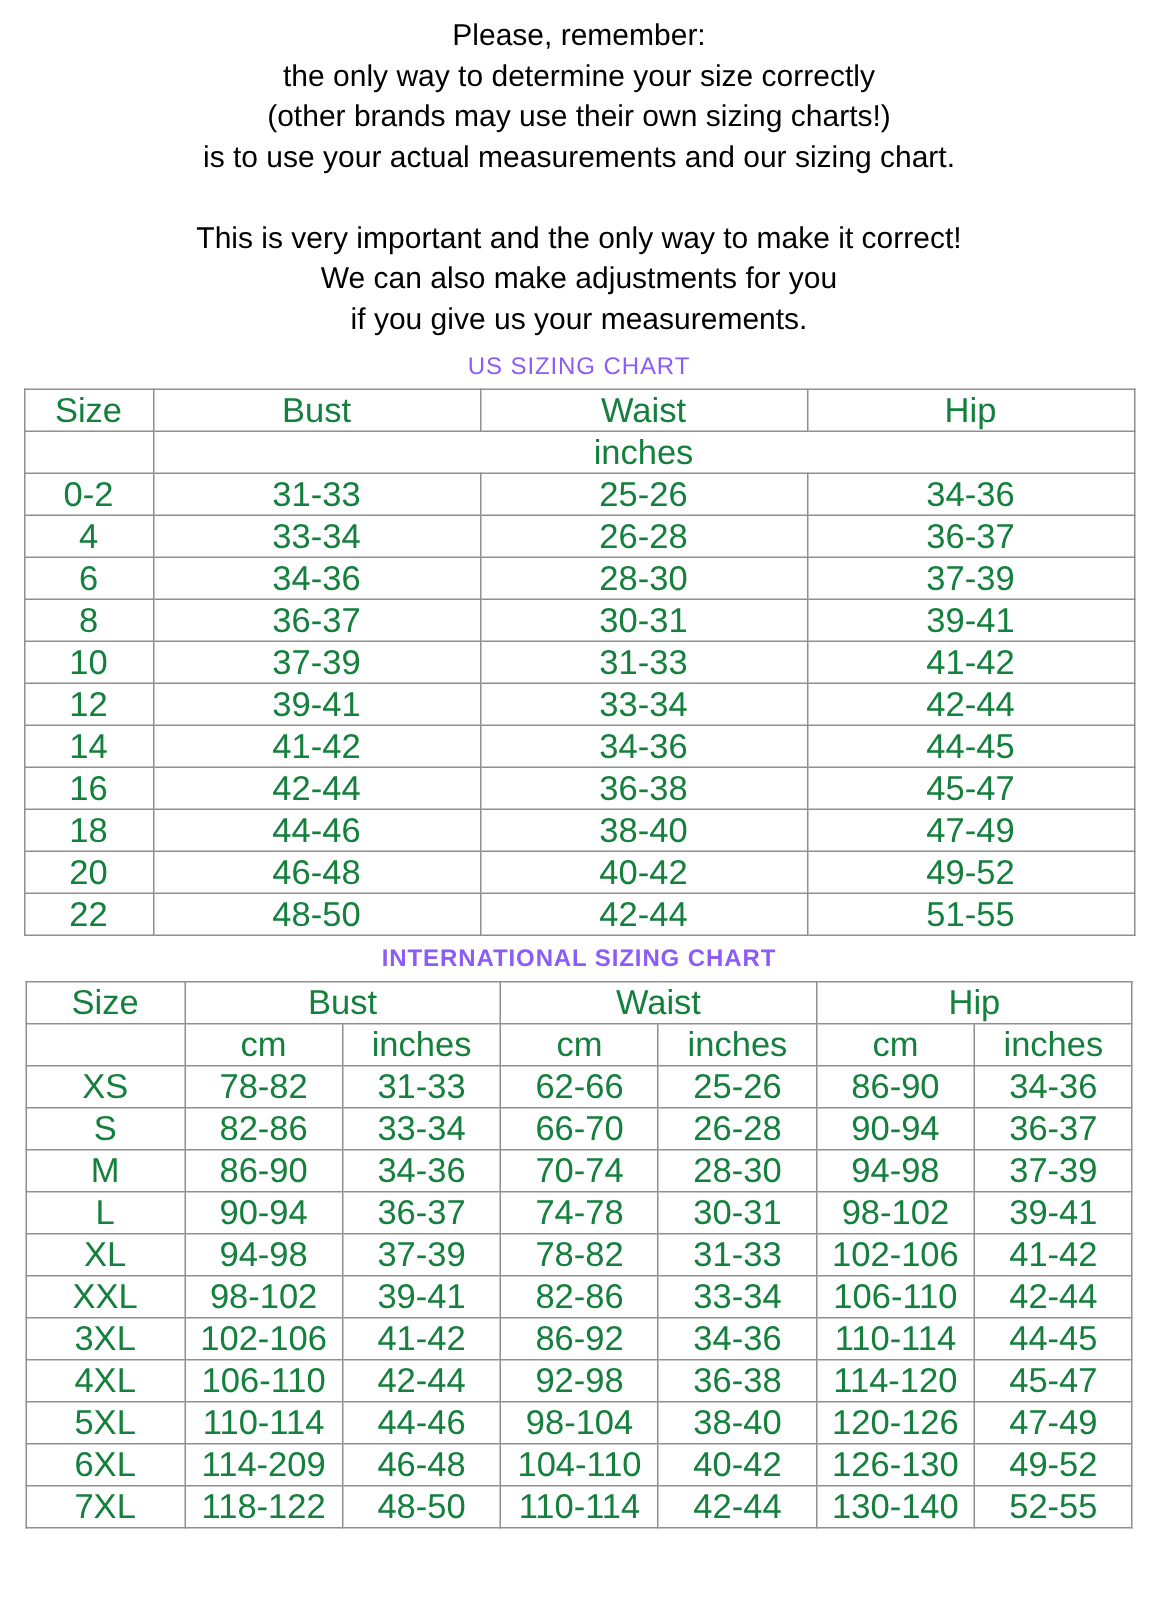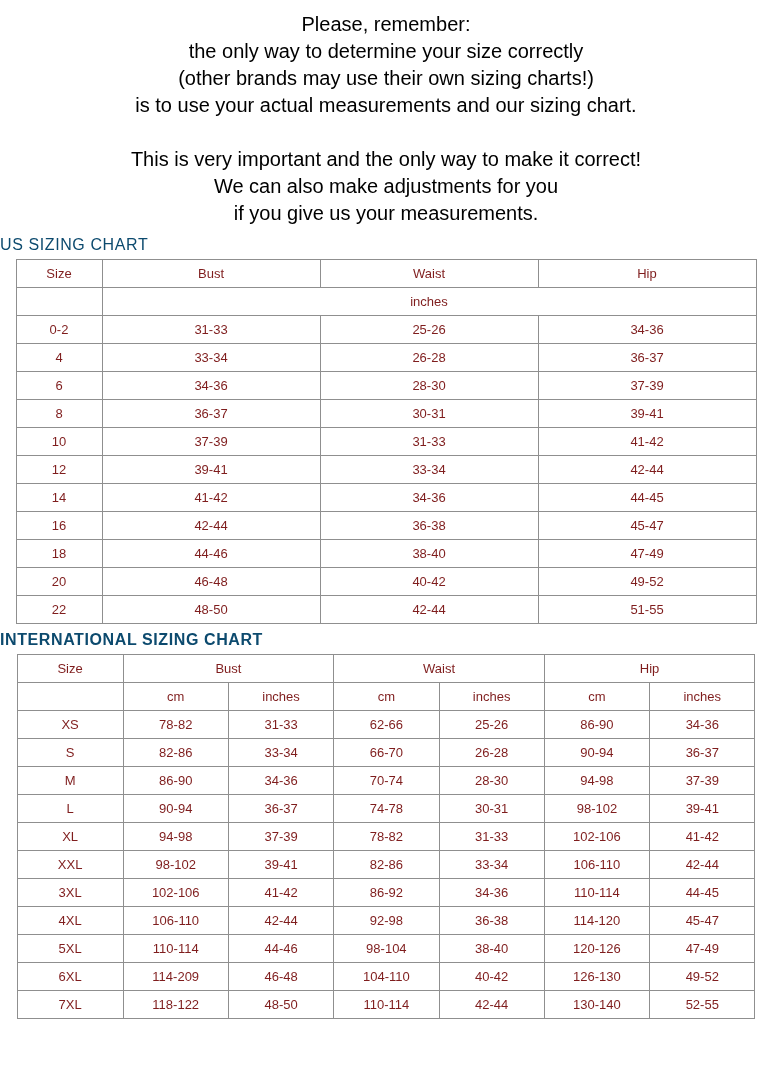--- a/index.html
+++ b/index.html
@@ -16,32 +16,33 @@
     text-align: center;
     color: #000000;
     font-size: 20px;
     line-height: 27px;
     font-weight: 400;
   }
   .intro-line { white-space: nowrap; }
   .intro-gap { height: 27px; }
   .chart-title {
     margin: 9px 0 5px 0;
+    text-align: center;
     font-size: 16px;
     font-weight: 400;
     letter-spacing: 0.6px;
-    color: #0c4a6e;
+    color: #8b5cf6;
   }
   .chart-title.intl { margin-top: 7px; font-weight: bold; }
   table {
     border-collapse: collapse;
     table-layout: fixed;
     margin: 0 auto;
-    color: #7f1d1d;
-    font-size: 13px;
+    color: #15803d;
+    font-size: 23px;
   }
   th, td {
     border: 1px solid #8f8f8f;
     text-align: center;
     vertical-align: middle;
     font-weight: 400;
     height: 28px;
     padding: 0;
     overflow: hidden;
   }

